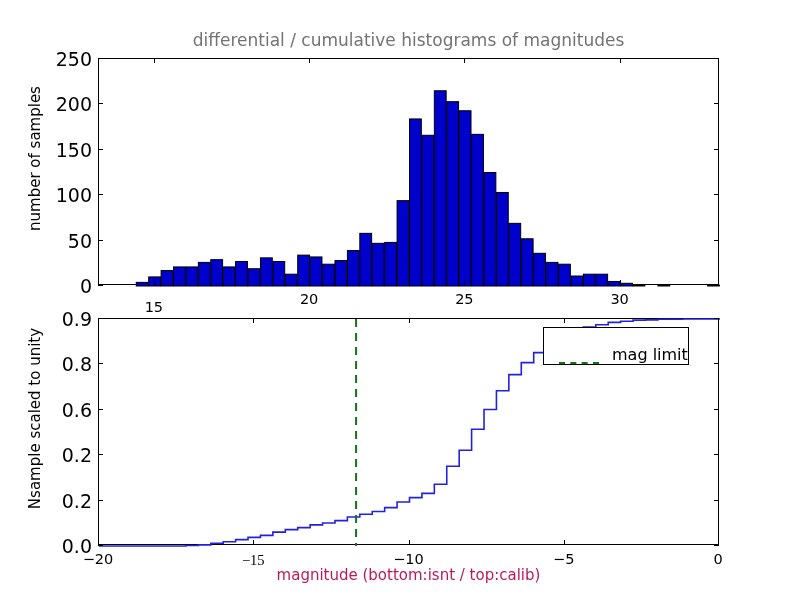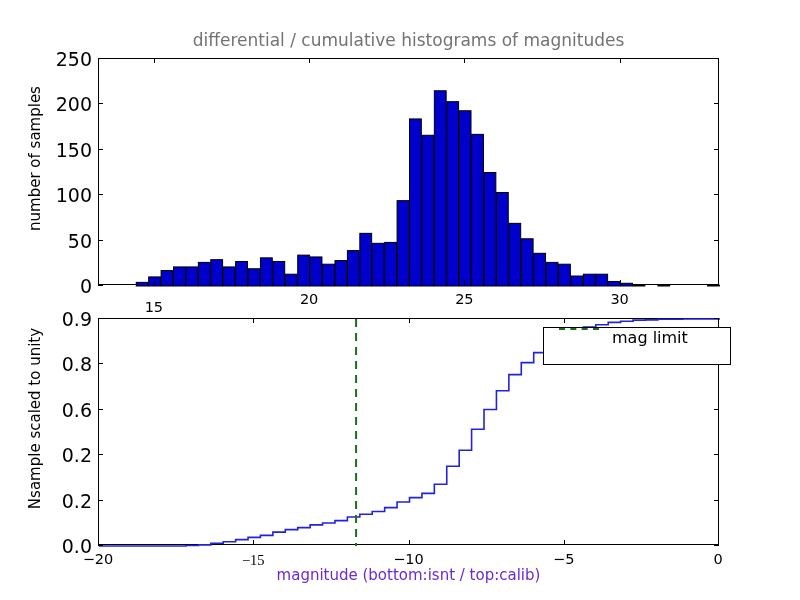--- a/index.html
+++ b/index.html
@@ -74,21 +74,21 @@
     width: 227px;
     text-align: center;
   }
   #xlabel-bottom {
     position: absolute;
     left: 98px;
     top: 566px;
     width: 621px;
     text-align: center;
     font-size: 15px;
-    color: #6d28d9;
+    color: #be185d;
     white-space: nowrap;
   }
   .ytick-label {
     position: absolute;
     text-align: right;
     font-size: 19px;
     color: #000000;
     white-space: nowrap;
     width: 60px;
   }
@@ -101,27 +101,27 @@
     width: 60px;
   }
   .tick-mark {
     position: absolute;
     background: #000000;
   }
   #legend-box {
     position: absolute;
     left: 543px;
     top: 327px;
-    width: 188px;
+    width: 146px;
     height: 38px;
     box-sizing: border-box;
     border: 1.4px solid #000000;
     background: #ffffff;
     display: flex;
-    align-items: flex-start;
+    align-items: flex-end;
   }
   #legend-line-wrap {
     width: 54px;
     margin-left: 8px;
     display: flex;
     align-items: center;
     justify-content: center;
   }
   #legend-dash {
     width: 40px;

